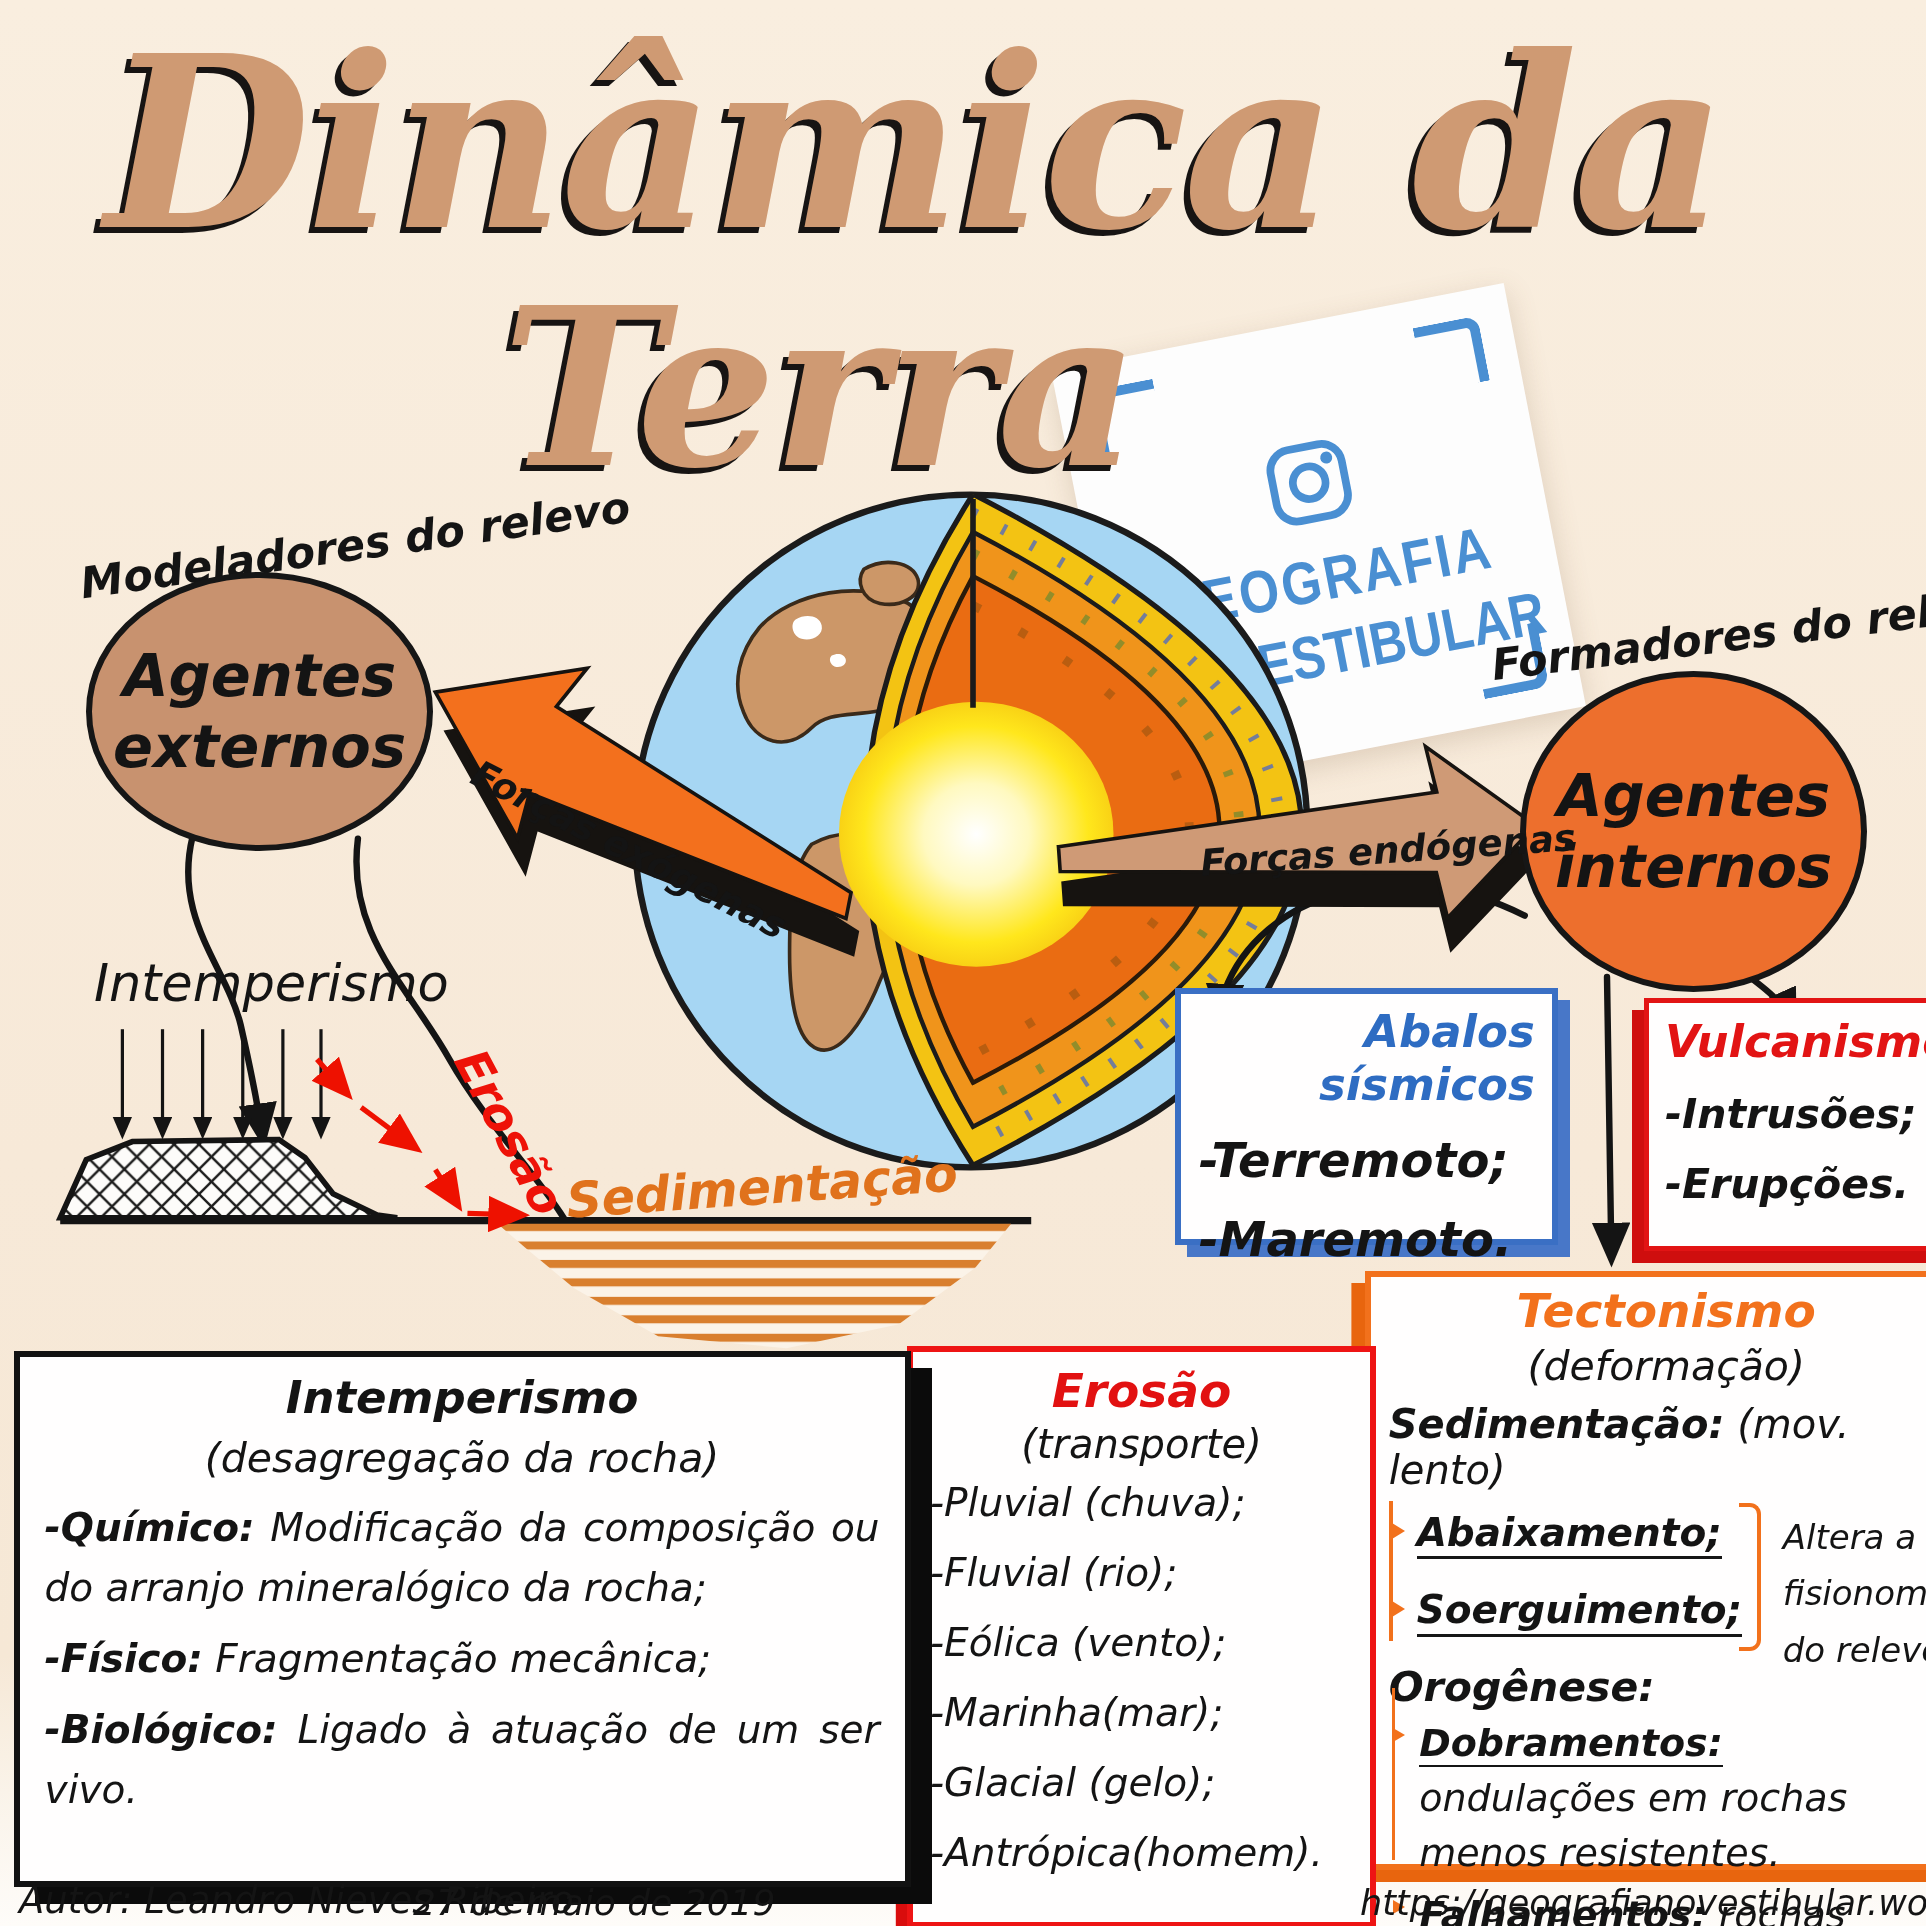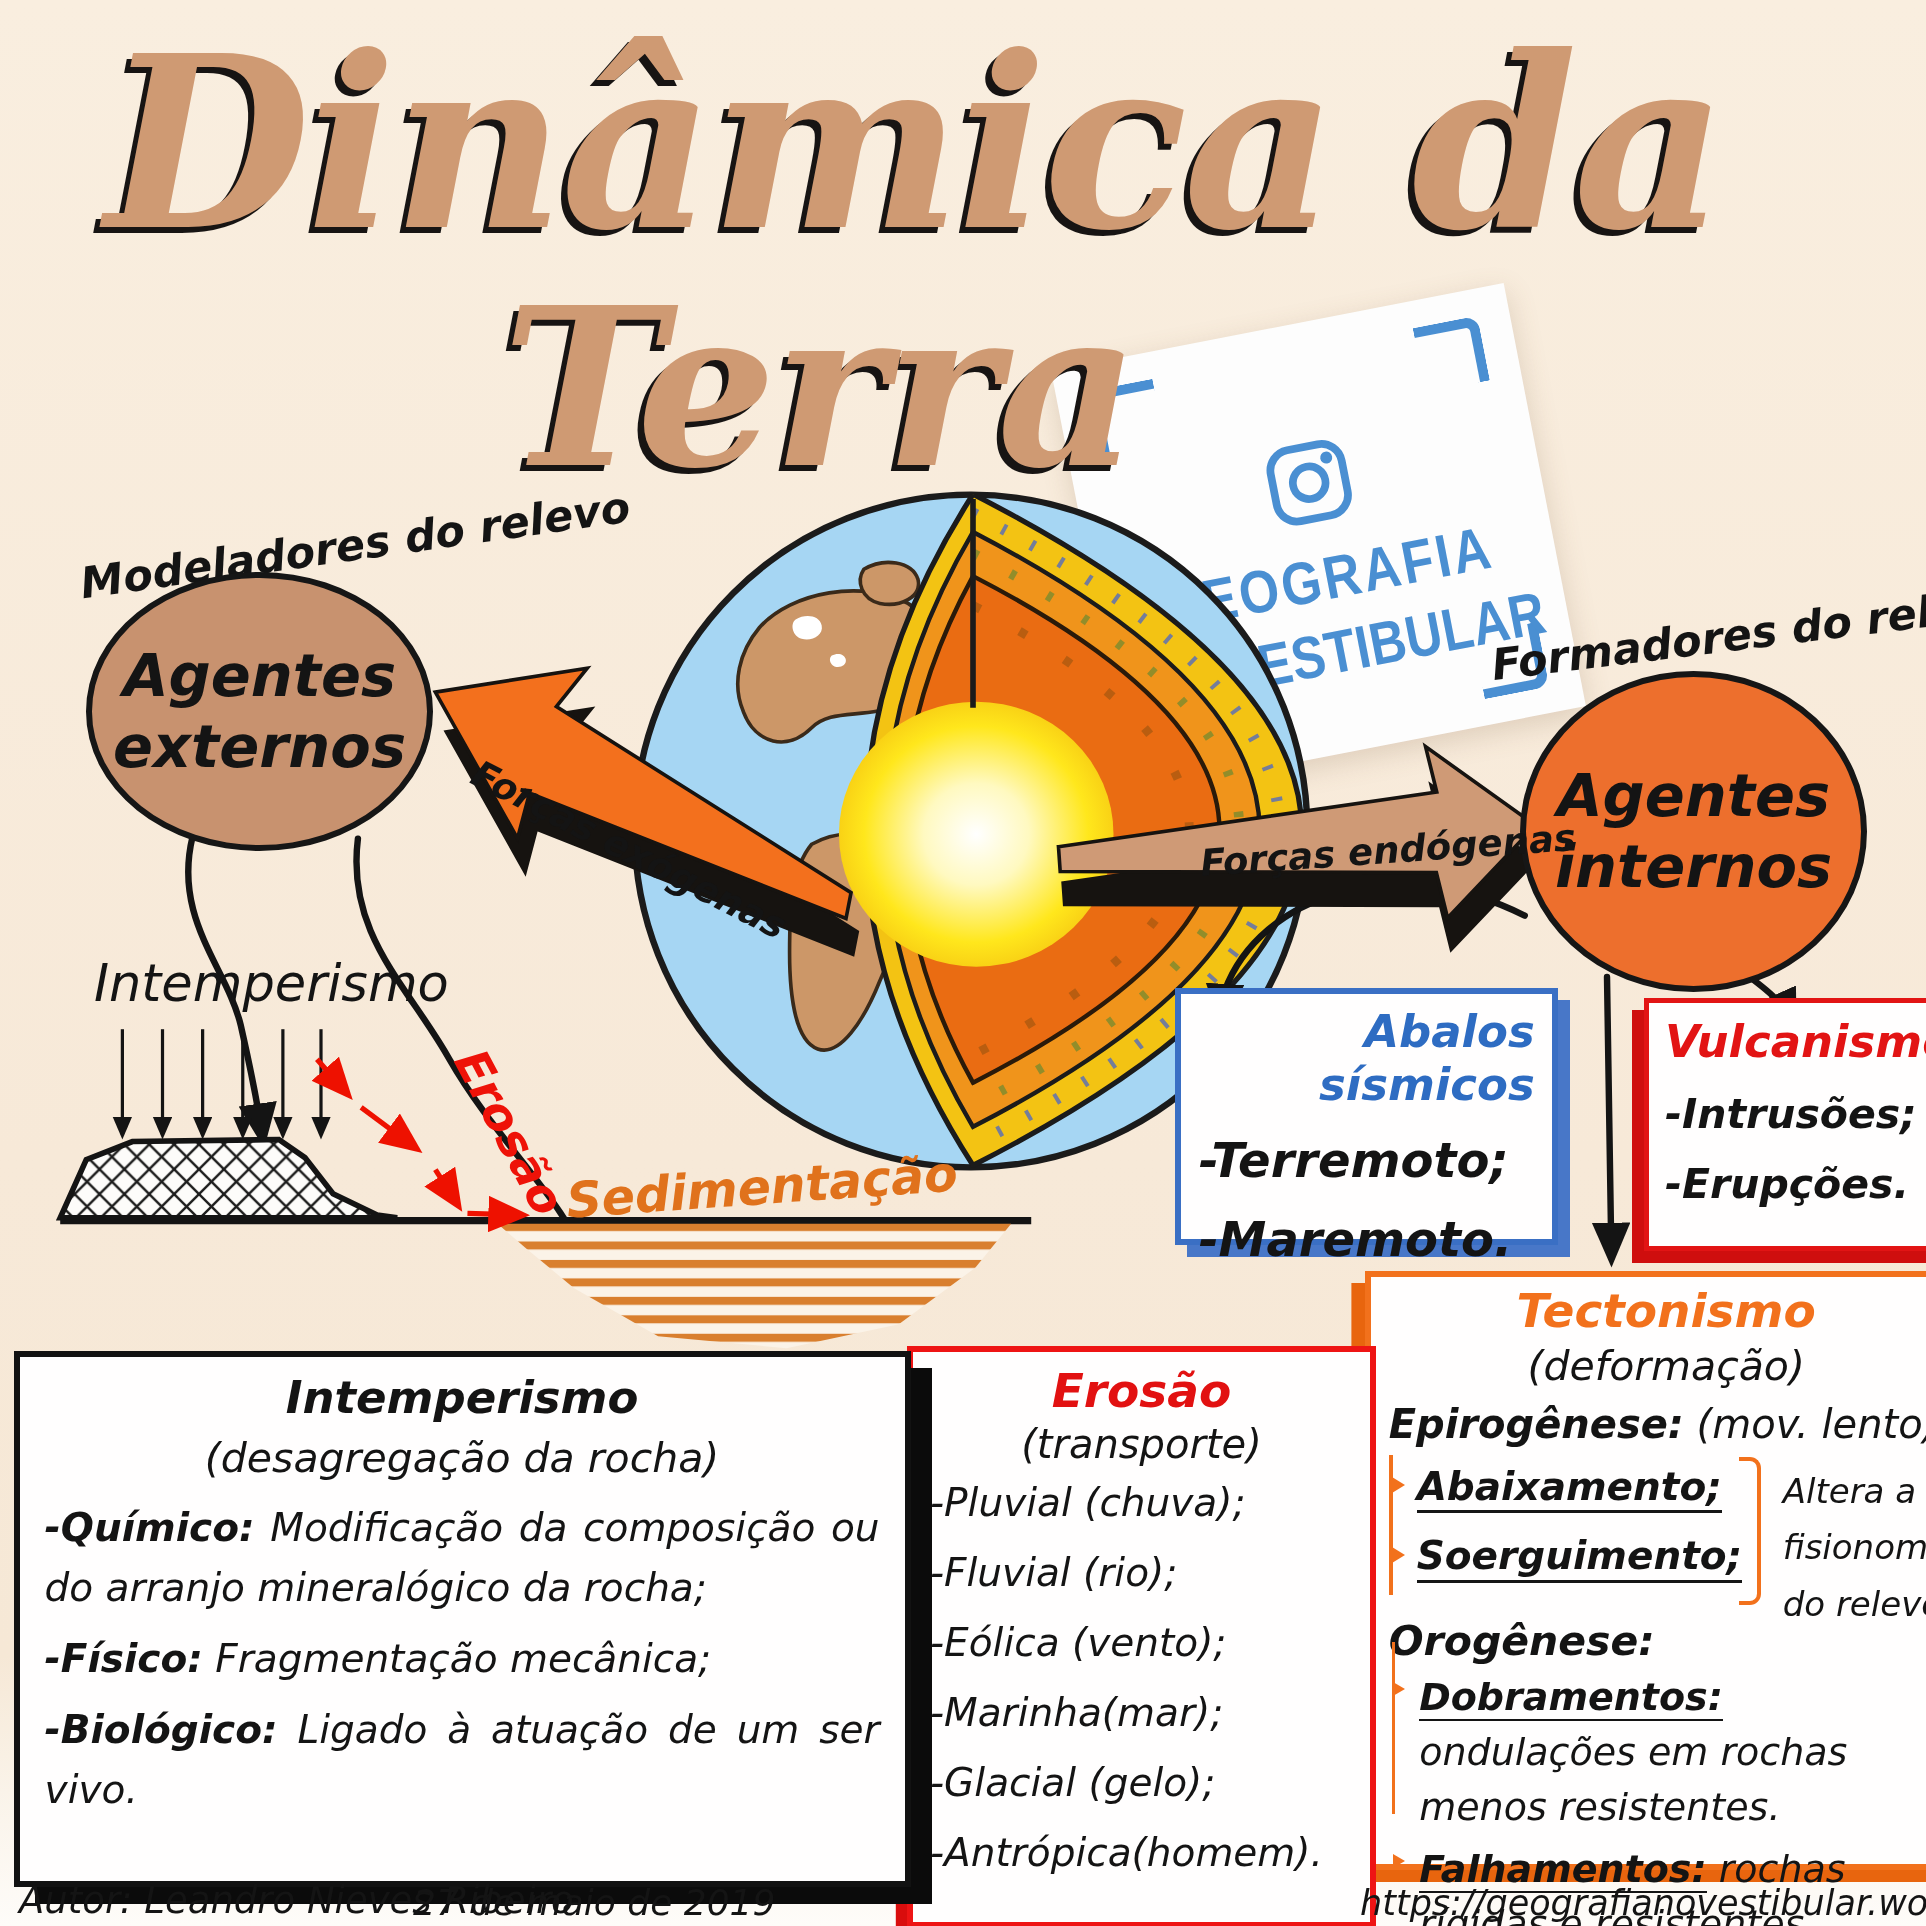--- a/index.html
+++ b/index.html
@@ -74,21 +74,21 @@
   .tec-title{font-size:47px;color:var(--orange);font-weight:bold;text-align:center;}
   .tec-sub{font-size:41px;text-align:center;margin-top:3.2px;}
   .tec-epi{font-size:40px;margin-top:11.2px;}
   .tec-epi .term{font-weight:bold;}
   .epi-row{position:relative;height:164px;margin-top:5.6px;}
   .epi-vline{position:absolute;left:0.8px;top:2.4px;height:140px;border-left:4px solid var(--orange);}
   .epi-item{position:absolute;left:28px;font-size:39px;font-weight:bold;font-style:italic;}
   .epi-item .u{border-bottom:3.2px solid #161616;padding-bottom:1.6px;}
   .epi-item::before{content:"";position:absolute;left:-25px;top:13.6px;width:0;height:0;
     border:solid transparent;border-width:8px 0 8px 13px;border-left-color:var(--orange);}
-  .epi-i0{top:11.2px;} .epi-i1{top:81px;}
+  .epi-i0{top:11.2px;} .epi-i1{top:89px;}
   .epi-close{position:absolute;left:350px;top:4.8px;width:18.5px;height:140px;border:4px solid var(--orange);
     border-left:none;border-radius:0 11.2px 11.2px 0;}
   .epi-note{position:absolute;left:394px;top:10.4px;font-size:34px;font-style:italic;line-height:1.66;}
   .tec-orog{font-size:41px;font-weight:bold;margin-top:0.8px;}
   .orog-wrap{position:relative;padding-left:30.5px;margin-top:4.8px;}
   .orog-vline{position:absolute;left:3.2px;top:-28px;height:172px;border-left:3.6px solid var(--orange);}
   .orog-item{position:relative;font-size:38px;line-height:1.45;margin-bottom:6.4px;}
   .orog-item::before{content:"";position:absolute;left:-26.5px;top:12px;width:0;height:0;
     border:solid transparent;border-width:7.2px 0 7.2px 12px;border-left-color:var(--orange);}
   .orog-item .term{font-weight:bold;border-bottom:2.8px solid #141414;text-align:right;}
@@ -256,21 +256,21 @@
   <div class="note-box" id="box-vulc">
     <div class="bx-title">Vulcanismo</div>
     <div class="bx-item">-Intrusões;</div>
     <div class="bx-item">-Erupções.</div>
   </div>
 
   <div class="note-box" id="box-tect">
     <div class="tec-title">Tectonismo</div>
     <div class="tec-sub">(deformação)</div>
     <div class="tec-epi">
-      <span class="term">Epirogênese:</span><span> (mov. lento)</span>
+      <span class="term">Sedimentação:</span><span> (mov. lento)</span>
     </div>
     <div class="epi-row">
       <div class="epi-vline"></div>
       <div class="epi-item epi-i0">
         <span class="u">Abaixamento;</span>
       </div>
       <div class="epi-item epi-i1">
         <span class="u">Soerguimento;</span>
       </div>
       <div class="epi-close"></div>

